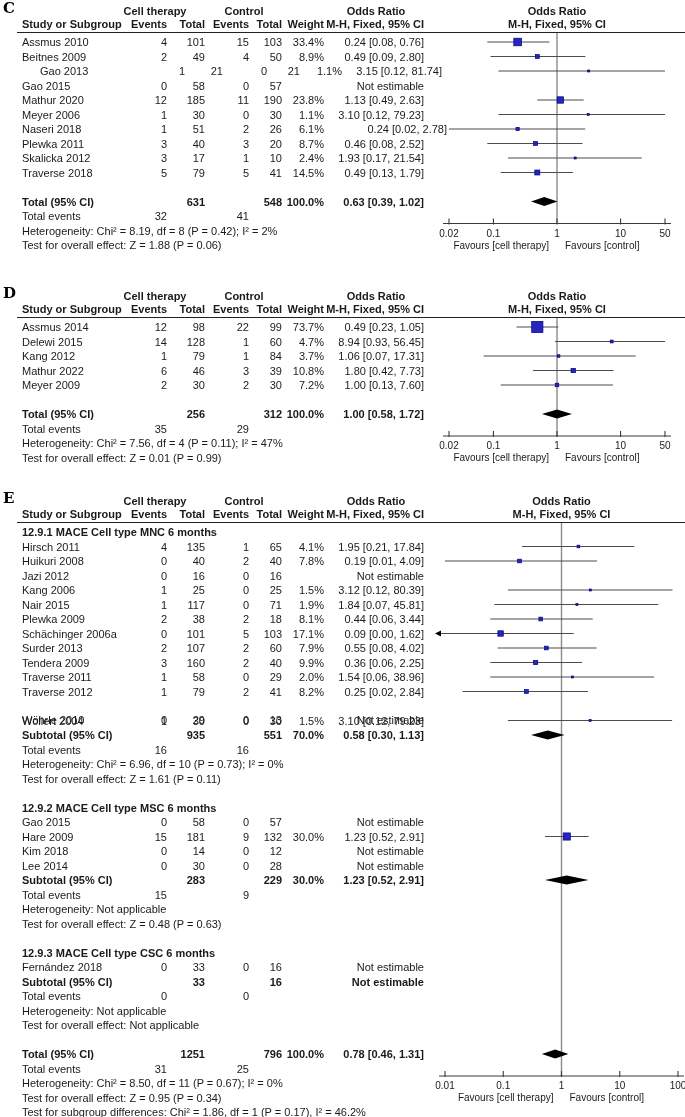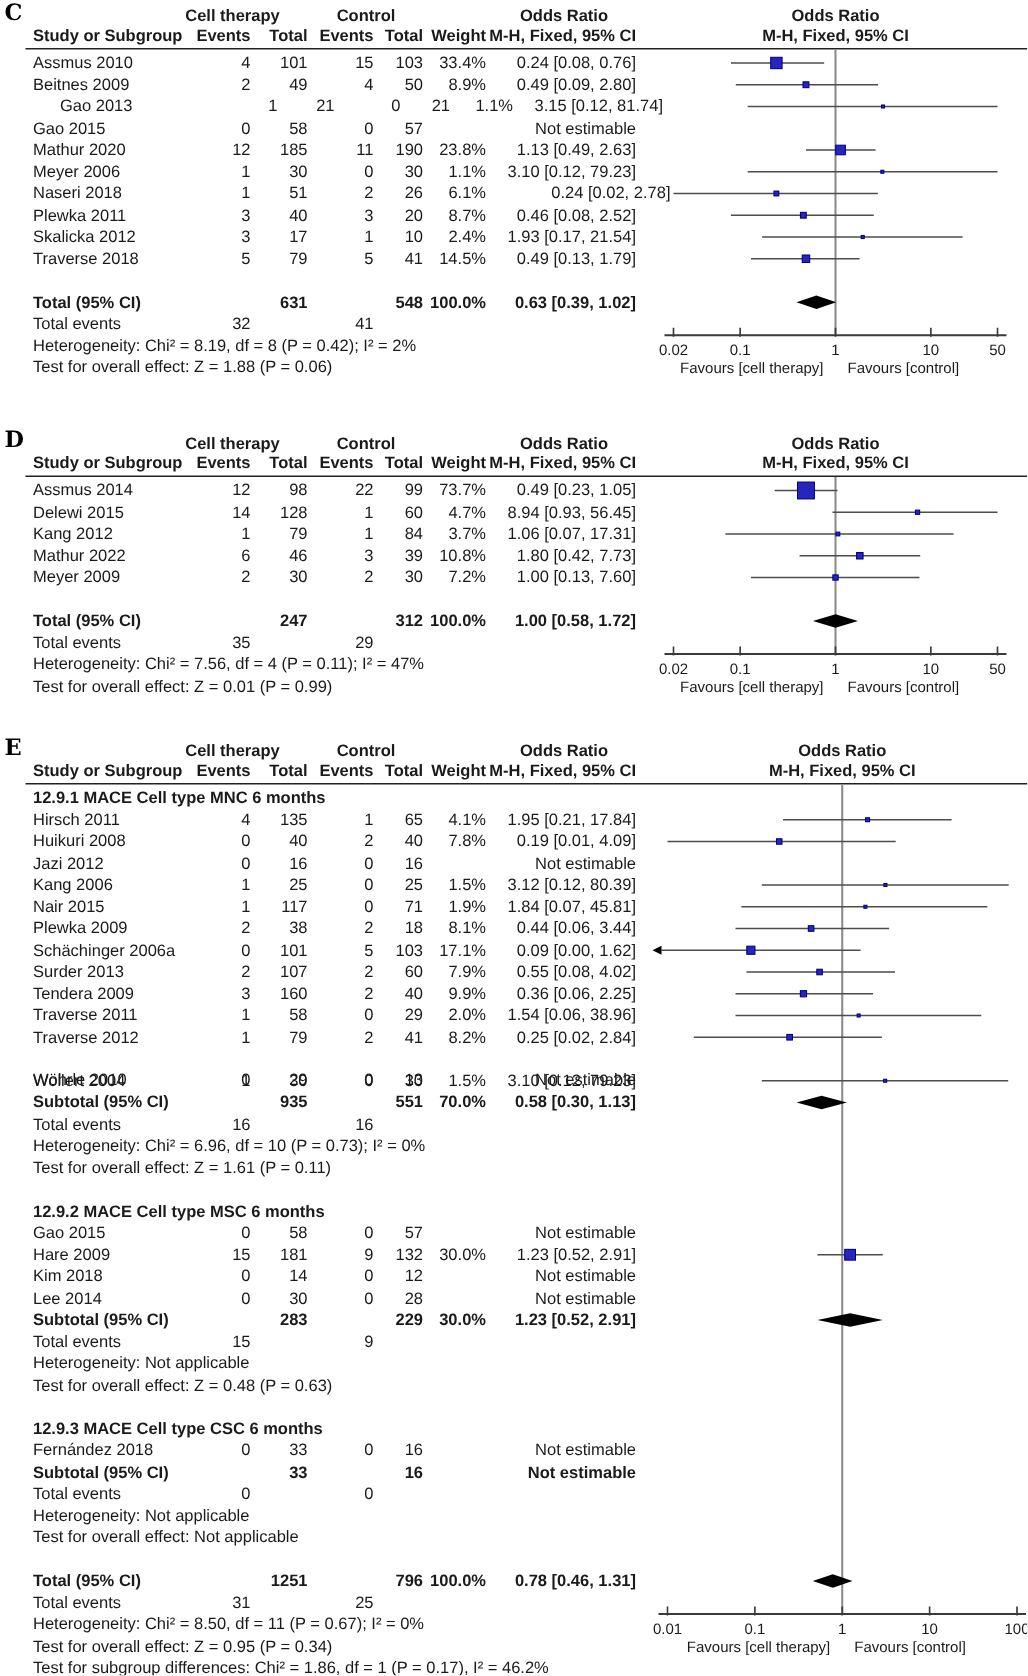--- a/index.html
+++ b/index.html
@@ -242,21 +242,21 @@
         <span class="study">Meyer 2009</span>
         <span class="cell" style="left: 105px; width: 62px;">2</span>
         <span class="cell" style="left: 168px; width: 37px;">30</span>
         <span class="cell" style="left: 206px; width: 43px;">2</span>
         <span class="cell" style="left: 250px; width: 32px;">30</span>
         <span class="cell" style="left: 283px; width: 41px;">7.2%</span>
         <span class="cell" style="left: 300px; width: 124px;">1.00 [0.13, 7.60]</span>
       </div>
       <div class="r" style="top: 120px;">
         <span class="study b">Total (95% CI)</span>
-        <span class="cell b" style="left: 168px; width: 37px;">247</span>
+        <span class="cell b" style="left: 168px; width: 37px;">256</span>
         <span class="cell b" style="left: 250px; width: 32px;">312</span>
         <span class="cell b" style="left: 283px; width: 41px;">100.0%</span>
         <span class="cell b" style="left: 300px; width: 124px;">1.00 [0.58, 1.72]</span>
       </div>
       <div class="r" style="top: 134.5px;">
         <span class="study">Total events</span>
         <span class="cell" style="left: 105px; width: 62px;">35</span>
         <span class="cell" style="left: 206px; width: 43px;">29</span>
       </div>
       <div class="r" style="top: 149px;">

